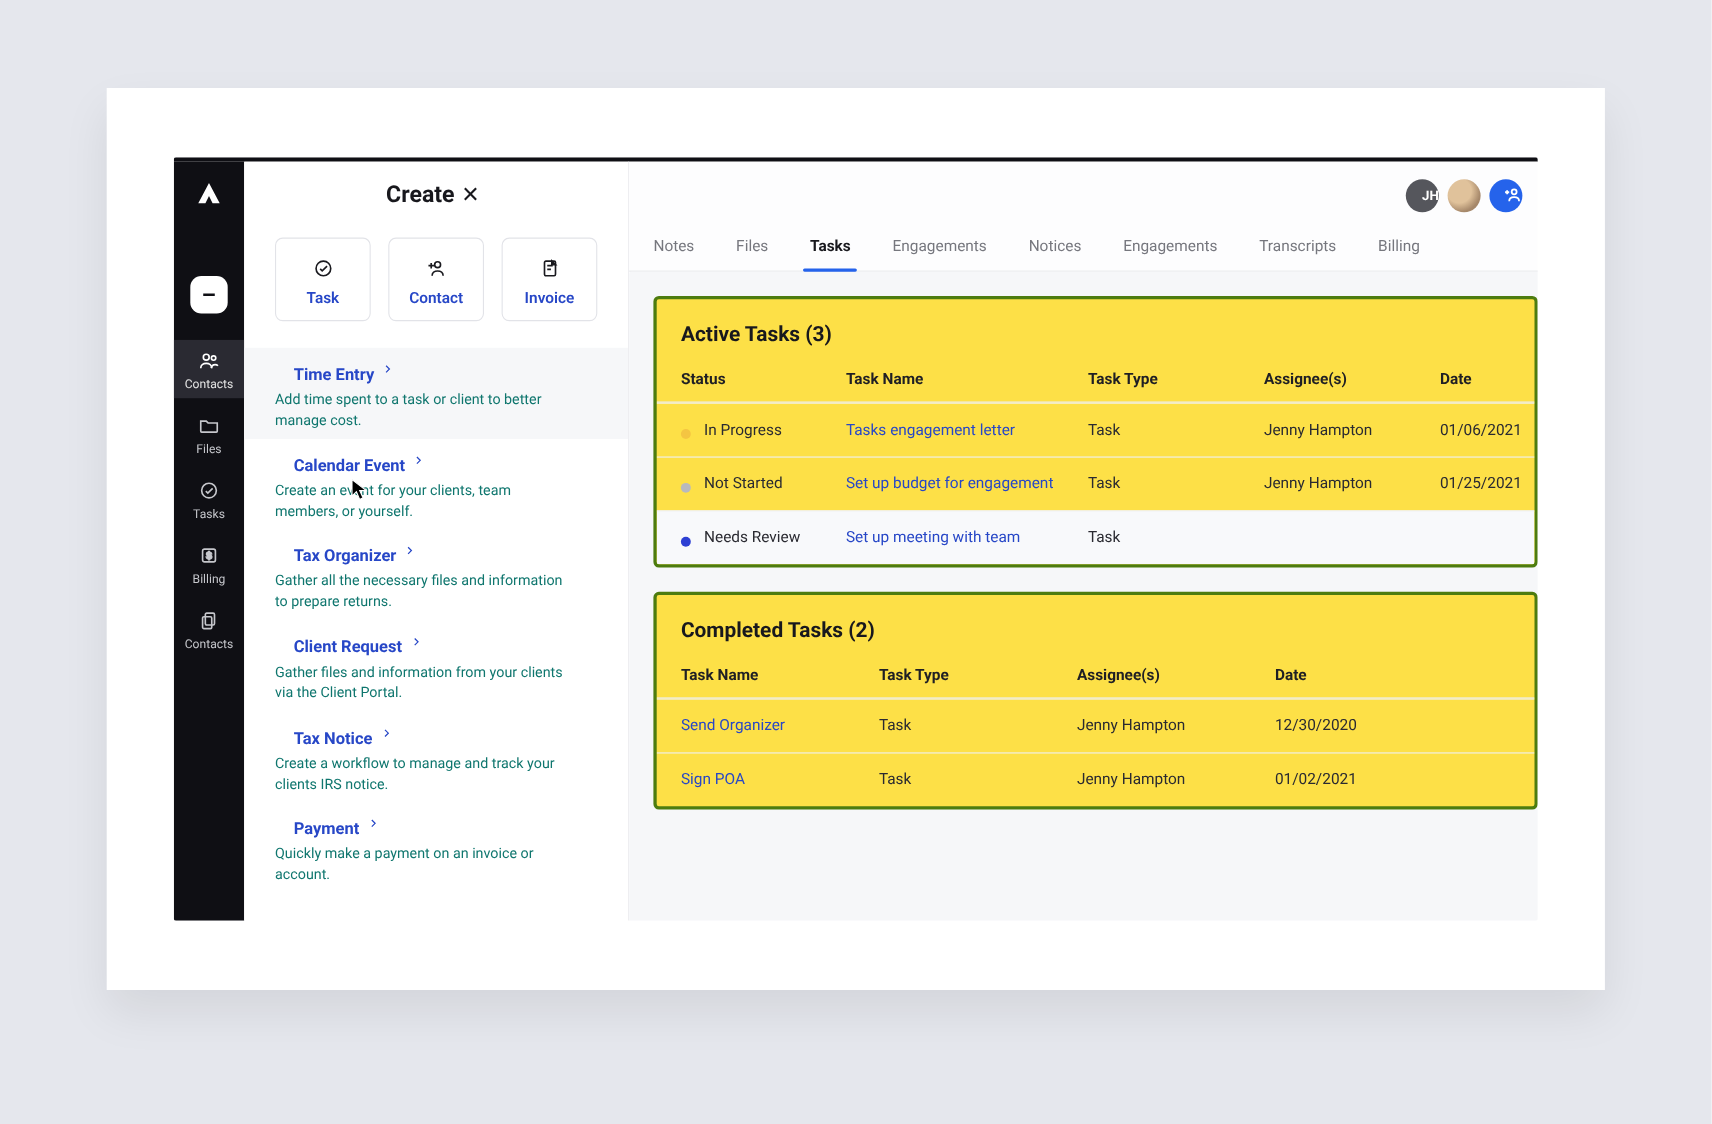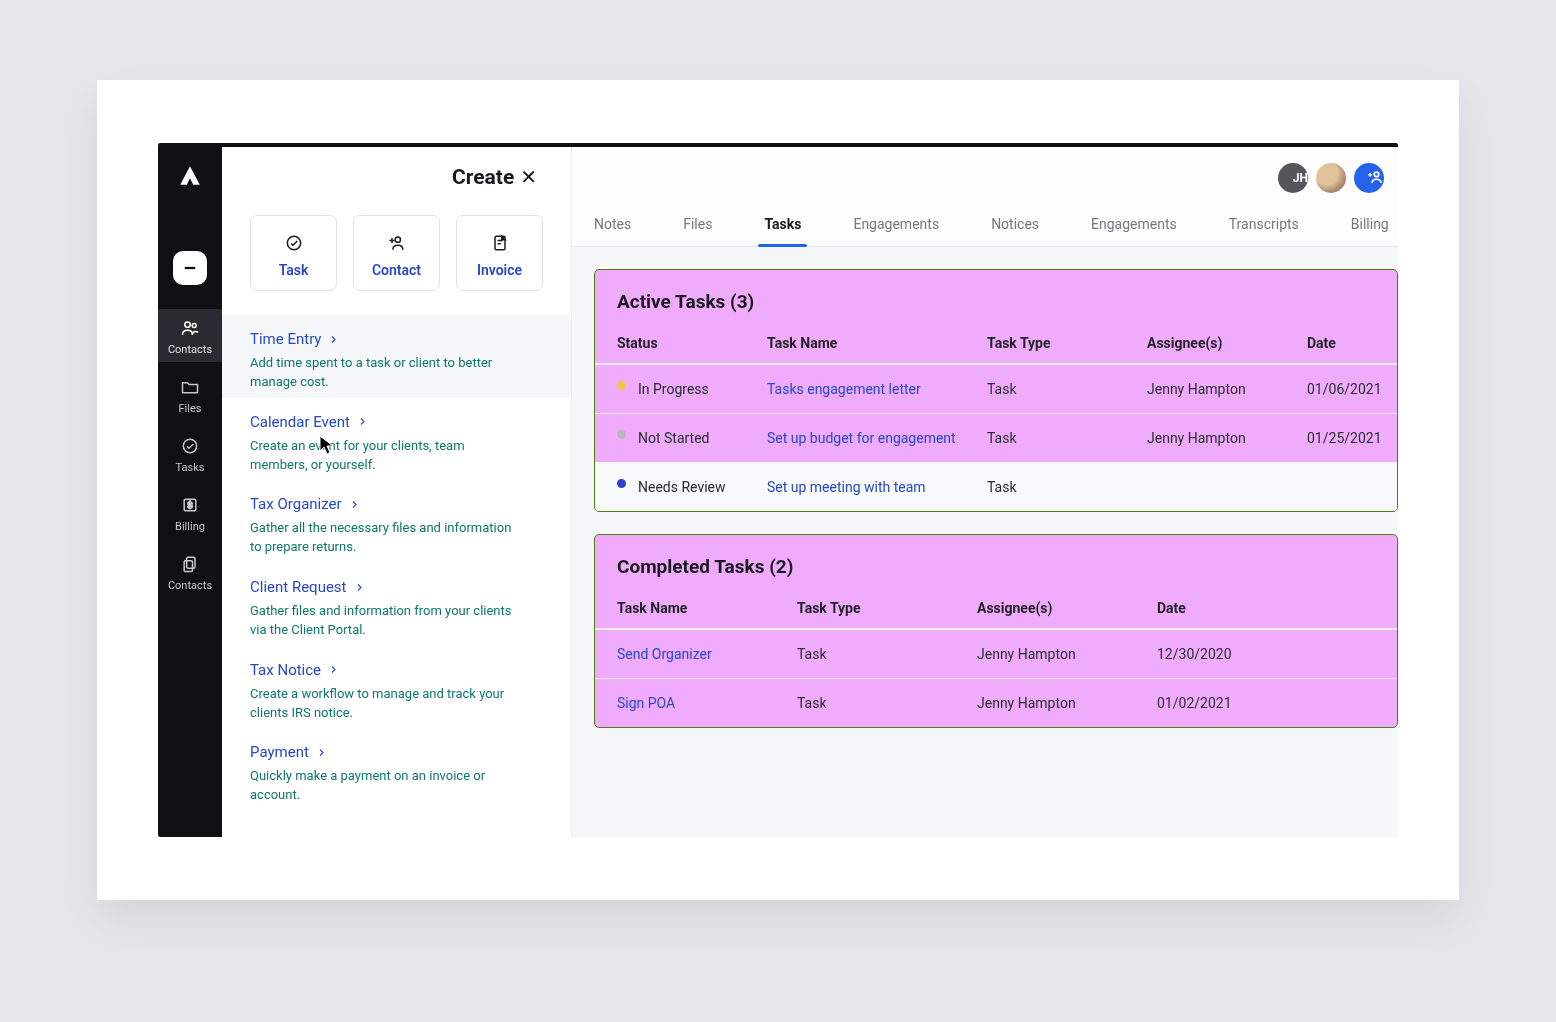--- a/index.html
+++ b/index.html
@@ -58,65 +58,65 @@
       cursor:pointer; color: #c6c7cc;
     }
     .sidebar-item.active { background: #2a2a32; color:#e5e5e5; }
     .sidebar-item-icon { width:22px; height:22px; display:flex; align-items:center; justify-content:center; }
     .sidebar-item-label { font-size: 11px; margin-top: 4px; }
     .create-panel {
       width: 350px; background:#fff; border-right:1px solid #ededf0;
       display:flex; flex-direction:column;
     }
     .create-header {
-      display:flex; align-items:center; justify-content:flex-end;
+      display:flex; align-items:center; justify-content:center;
       padding: 14px 28px 10px;
     }
     .create-title { font-size: 21px; font-weight:700; color:#18181d; }
     .close-btn { background:none; border:none; cursor:pointer; font-size:20px; color:#18181d; padding:4px 6px; }
     .create-tiles { display:flex; gap:16px; padding: 12px 28px 24px; }
     .tile {
       flex:1; border:1px solid #e2e3e8; border-radius:7px; padding: 16px 4px 12px;
       display:flex; flex-direction:column; align-items:center; gap:8px; cursor:pointer;
     }
     .tile-icon { width:22px; height:22px; display:flex; align-items:center; justify-content:center; color:#1a1a1f; }
     .tile-label { font-size: 14px; font-weight:600; color:#2747c7; }
     .create-list { padding: 0 28px; overflow:auto; }
     .create-list-item { padding: 14px 0 6px; border-top:1px solid transparent; cursor:pointer; }
     .create-list-item.highlight { background:#f6f7f9; margin: 0 -28px; padding-left:28px; padding-right:28px; }
-    .cli-title { font-size:15px; font-weight:400; color:#2747c7; display:flex; align-items:center; gap:8px; }
+    .cli-title { font-size:15px; font-weight:700; color:#2747c7; display:flex; gap:8px;margin-left:17px; }
     .cli-chevron { color:#2747c7; display:inline-flex; }
     .cli-desc { font-size:13px; color:#0f766e; margin-top:6px; line-height:1.45; max-width: 270px; }
     .main { flex:1; background:#fdfdfe; display:flex; flex-direction:column; min-width:0; }
     .main-header {
       display:flex; justify-content:flex-end; align-items:center;
       padding: 16px 14px 10px; gap:8px; border-bottom:1px solid transparent;
     }
     .avatar {
       width:30px; height:30px; border-radius:50%; display:flex; align-items:center; justify-content:flex-end;
       font-size:12px; font-weight:700; color:#fff;
     }
     .avatar.jh { background:#55565c; }
     .avatar.photo { background: radial-gradient(circle at 35% 35%, #e0c29b 40%, #a6886a 70%); }
     .avatar.add { background:#2563eb; cursor:pointer; }
-    .tabbar { display:flex; gap:52px; padding: 0 22px; border-bottom:1px solid #e7e8ec; }
+    .tabbar { display:flex; gap:38px; padding: 0 22px; border-bottom:1px solid #e7e8ec; }
     .tab { padding: 12px 0 14px; font-size:14px; color:#76777e; cursor:pointer; position:relative; }
     .tab.active { color:#18181d; font-weight:700; }
     .tab.active::after {
       content:""; position:absolute; left:-6px; right:-6px; bottom:-1px; height:3px; background:#2563eb; border-radius:2px;
     }
     .content { flex:1; padding: 22px 0 0 22px; overflow:auto; background:#f6f7f9; border-top-left-radius:2px; }
-    .card { background:#f0abfc; border:1px solid #4d7c0f; border-radius:5px; margin-bottom: 22px; overflow:hidden; }
+    .card { background:#fde047; border:3px solid #4d7c0f; border-radius:5px; margin-bottom: 22px; overflow:hidden; }
     .card-title { font-size:19px; font-weight:700; color:#18181d; padding: 20px 22px 12px; }
     .thead, .trow { display:grid; align-items:center; }
     .active-grid { grid-template-columns: 150px 220px 160px 160px 1fr; }
     .completed-grid { grid-template-columns: 180px 180px 180px 1fr; }
     .thead { padding: 10px 22px 12px; font-size:14px; font-weight:700; color:#1f1f24; border-bottom:1px solid #edeef1; }
     .trow { padding: 16px 22px; font-size:14px; color:#2a2a31; border-top:1px solid #f0f1f4; }
-    .status { display:flex; align-items:flex-start; gap:12px; }
+    .status { display:flex; align-items:flex-end; gap:12px; }
     .dot { width:9px; height:9px; border-radius:50%; display:inline-block; }
     .link { color:#2747c7; cursor:pointer; }
     .cursor-pointer {
       position:absolute; left:222px; top:355px; pointer-events:none;
     }
   </style>
 </head>
 <body>
 
 <div class="frame">

